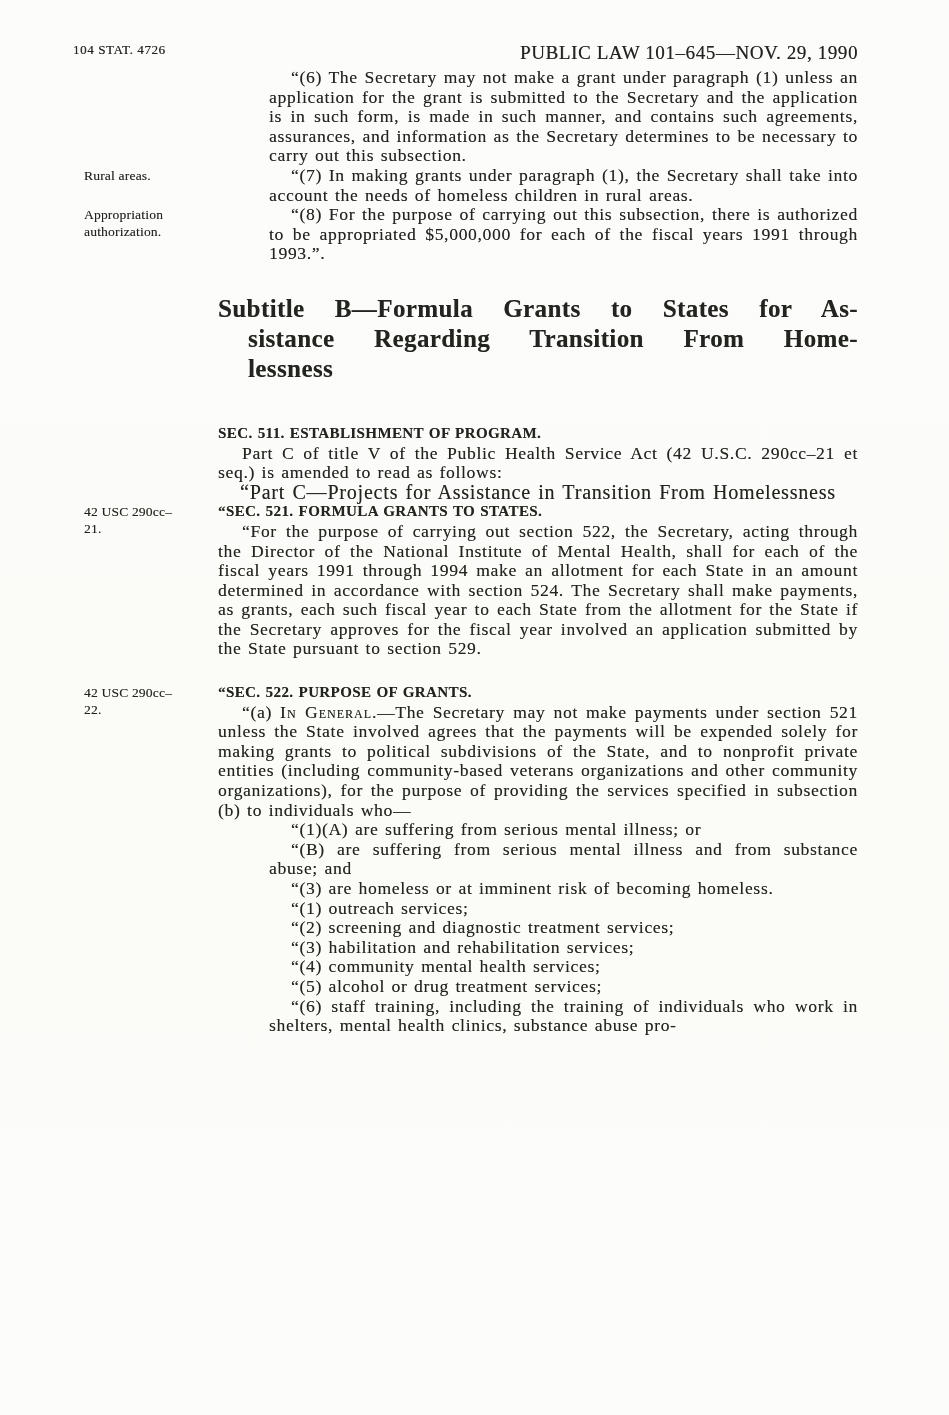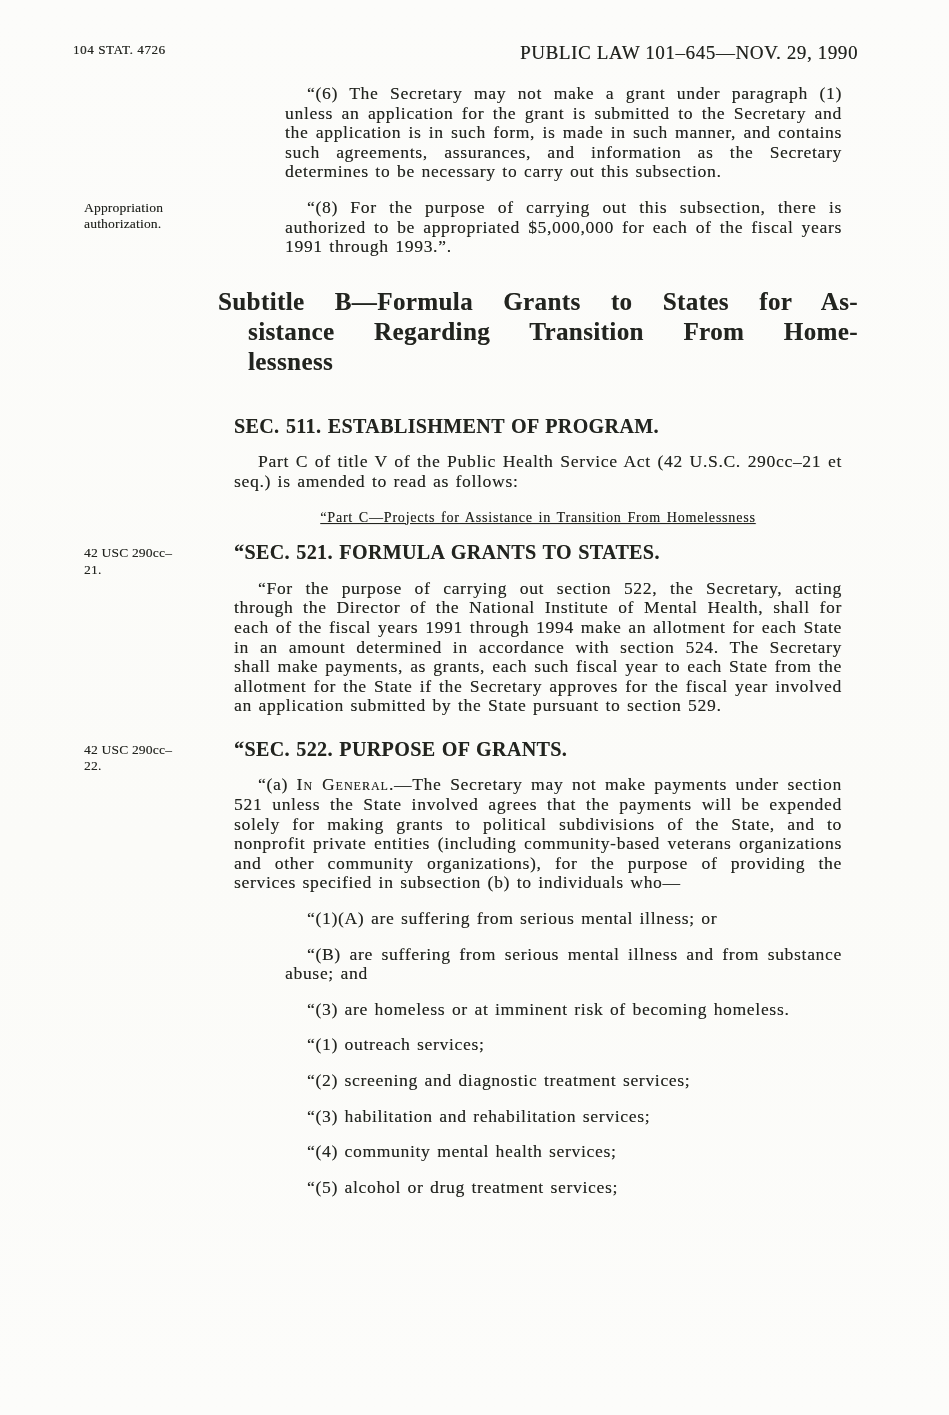--- a/index.html
+++ b/index.html
@@ -29,21 +29,21 @@
     position: relative;
     margin-left: 218px;
     width: 640px;
     font-size: 17.5px;
     line-height: 19.6px;
     text-align: justify;
     letter-spacing: 0.7px;
     word-spacing: 1.5px;
     text-shadow: 0.2px 0.2px 0.35px rgba(34,36,31,0.45);
   }
-  .text-column p { margin: 16px; }
+  .text-column p { margin: 0; }
 
   .sub-para { padding-left: 51px; text-indent: 22px; }
   .flush-indent { text-indent: 24px; }
   .indent-sm { text-indent: 12px; }
 
   .rel { position: relative; }
   .margin-note {
     position: absolute; left: -134px; top: 2px; width: 98px;
     font-size: 13.5px; line-height: 16.5px;
     letter-spacing: 0.2px; word-spacing: 0;
@@ -58,53 +58,56 @@
     line-height: 30px;
     letter-spacing: 0.4px;
     word-spacing: 2px;
   }
   .subtitle-line { text-align: justify; text-align-last: justify; }
   .subtitle-line.cont { padding-left: 30px; }
   .subtitle-line.last { text-align-last: left; }
 
   .sec-heading {
     font-weight: bold;
-    font-size: 20px;
+    font-size: 15px;
     letter-spacing: 0.4px;
     word-spacing: 1px;
     text-align: left; text-indent: 0;
   }
   .mt-sec { margin-top: 24px; }
   .mt-body { margin-top: 10px; }
 
   .part-c-heading {
     margin: 25px 0 26px 0;
-    font-size: 14px;
+    font-size: 20px;
     text-align: center; text-align-last: center; text-indent: 0;
     letter-spacing: 0.8px;
-    text-decoration: underline;
   }
 
   .sc { font-variant: small-caps; letter-spacing: 1px; }
   .mt-first { margin-top: 23px; }
 </style>
 </head>
 <body>
 
 <div class="page">
 
   <div class="page-header">
     <span class="stat-label">104 STAT. 4726</span>
     <span class="law-title">PUBLIC LAW 101–645—NOV. 29, 1990</span>
   </div>
 
   <div class="text-column">
 
     <p class="sub-para mt-first">“(6) The Secretary may not make a grant under paragraph (1) unless an application for the grant is submitted to the Secretary and the application is in such form, is made in such manner, and contains such agreements, assurances, and information as the Secretary determines to be necessary to carry out this subsection.</p>
 
+    <div class="rel">
+      <span class="margin-note">Rural areas.</span>
+      <p class="sub-para">“(7) In making grants under paragraph (1), the Secretary shall take into account the needs of homeless children in rural areas.</p>
+    </div>
 
     <div class="rel">
       <span class="margin-note">Appropriation authorization.</span>
       <p class="sub-para">“(8) For the purpose of carrying out this subsection, there is authorized to be appropriated $5,000,000 for each of the fiscal years 1991 through 1993.”.</p>
     </div>
 
     <div class="subtitle-heading">
       <div class="subtitle-line">Subtitle B—Formula Grants to States for As-</div>
       <div class="subtitle-line cont">sistance Regarding Transition From Home-</div>
       <div class="subtitle-line cont last">lessness</div>
@@ -130,16 +133,17 @@
       <p class="sub-para">“(1)(A) are suffering from serious mental illness; or</p>
       <p class="sub-para">“(B) are suffering from serious mental illness and from substance abuse; and</p>
       <p class="sub-para">“(3) are homeless or at imminent risk of becoming homeless.</p>
 
 
       <p class="sub-para">“(1) outreach services;</p>
       <p class="sub-para">“(2) screening and diagnostic treatment services;</p>
       <p class="sub-para">“(3) habilitation and rehabilitation services;</p>
       <p class="sub-para">“(4) community mental health services;</p>
       <p class="sub-para">“(5) alcohol or drug treatment services;</p>
+      <p class="sub-para">“(6) staff training, including the training of individuals who work in shelters, mental health clinics, substance abuse pro-</p>
     </div>
 
   </div>
 </div>
 
 </body></html>

